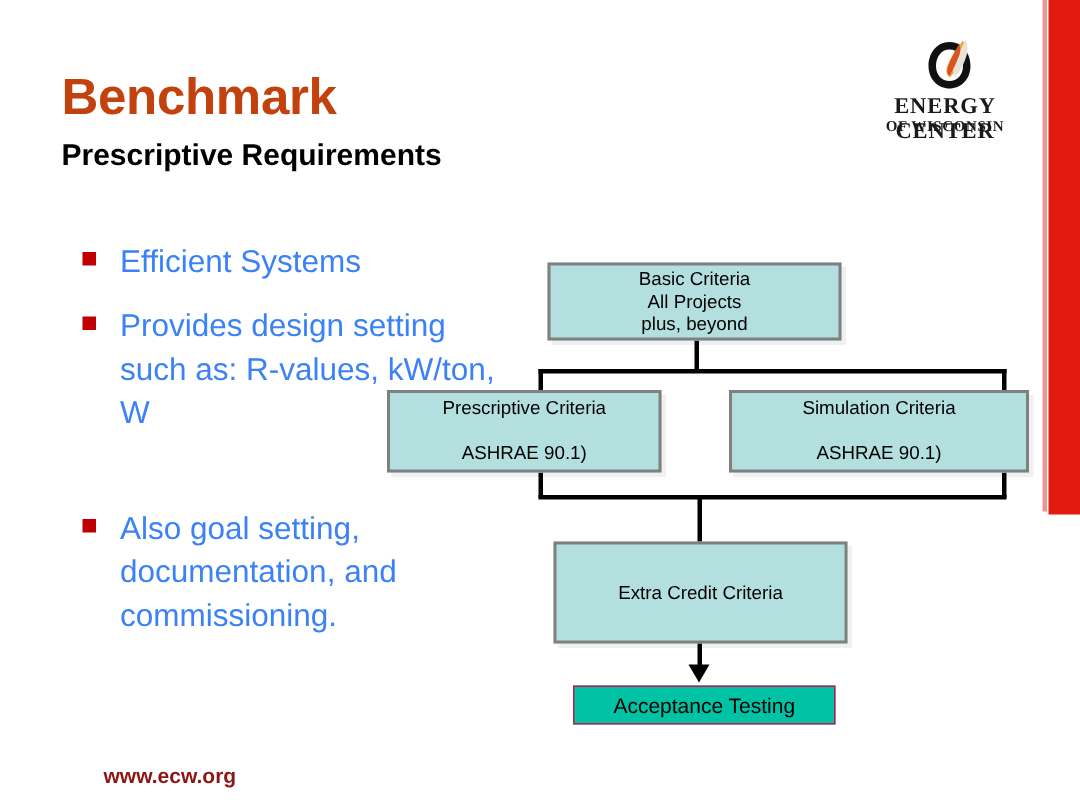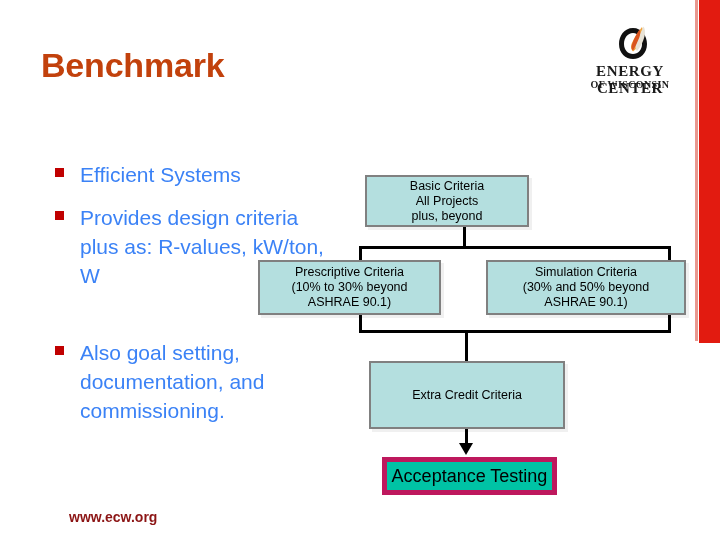--- a/index.html
+++ b/index.html
@@ -146,35 +146,35 @@
     font-size: 12.5px;
     line-height: 15px;
     color: #000000;
     pointer-events: auto;
   }
   .flow-box.shadowed {
     box-shadow: 3px 3px 0 rgba(0,0,0,0.06);
   }
   .flow-box .inner { width: 100%; padding: 0 4px; }
 
-  #box-basic     { left: 365px; top: 175px; width: 164px; height: 52px; justify-content: flex-end; }
+  #box-basic     { left: 365px; top: 175px; width: 196px; height: 52px; justify-content: flex-end; }
   #box-prescriptive { left: 258px; top: 260px; width: 183px; height: 55px; }
   #box-simulation   { left: 486px; top: 260px; width: 200px; height: 55px; }
   #box-extra     { left: 369px; top: 361px; width: 196px; height: 68px; }
 
   #box-acceptance {
     position: absolute;
-    left: 382px; top: 457px; width: 175px; height: 38px;
+    left: 382px; top: 457px; width: 175px; height: 26px;
     background: #00c3a5;
-    border: 5px solid #be185d;
+    border: 1px solid #be185d;
     box-sizing: border-box;
     display: flex;
     align-items: center;
     justify-content: center;
-    font-size: 18px;
+    font-size: 14px;
     color: #000000;
     pointer-events: auto;
   }
 
   .line { position: absolute; background: #000000; }
 
   .arrow-head {
     position: absolute;
     width: 0; height: 0;
     border-left: 7px solid transparent;
@@ -194,20 +194,21 @@
 </style>
 </head>
 <body>
 
 <div id="slide">
 
   <div class="red-bar-inner"></div>
   <div class="red-bar-outer"></div>
 
   <div class="title">Benchmark</div>
+  <div class="subtitle">Prescriptive Requirements</div>
 
   <div class="logo">
     <div class="logo-mark">
       <svg viewBox="0 0 68 72" width="34" height="36">
         <path d="M34 6 C16 6 6 22 6 38 C6 56 19 68 34 68 C49 68 62 56 62 38 C62 22 52 6 34 6 Z
                  M34 16 C45 16 52 26 52 38 C52 50 44 58 34 58 C24 58 16 50 16 38 C16 26 23 16 34 16 Z" fill="#111111"></path>
         <path d="M52 4 C44 14 36 26 31 38 C29 44 30 50 34 53 C40 49 47 38 52 26 C55 18 55 10 52 4 Z" fill="#f0a23c"></path>
         <path d="M55 3 C50 14 44 26 40 38 C38 44 39 49 42 52 C48 46 54 34 57 23 C59 15 58 7 55 3 Z" fill="#e8e3d6"></path>
         <path d="M47 9 C41 18 35 29 32 39 C30 45 31 49 34 51 C38 45 43 34 47 24 C49 18 49 12 47 9 Z" fill="#d9551f"></path>
       </svg>
@@ -216,21 +217,21 @@
     <div class="logo-text-2">OF WISCONSIN</div>
   </div>
 
   <div class="bullet-row" style="top:160px;">
     <div class="bullet-marker"></div>
     <div class="bullet-text">Efficient Systems</div>
   </div>
 
   <div class="bullet-row" style="top:203px;">
     <div class="bullet-marker"></div>
-    <div class="bullet-text">Provides design criteria plus as: R-values, kW/ton, W</div>
+    <div class="bullet-text">Provides design setting such as: R-values, kW/ton, W</div>
   </div>
 
   <div class="bullet-row" style="top:338px;">
     <div class="bullet-marker"></div>
     <div class="bullet-text">Also goal setting, documentation, and commissioning.</div>
   </div>
 
   <div class="flow">
 
     <div class="line" style="left:463px; top:227px; width:3px; height:21px;"></div>
@@ -250,29 +251,29 @@
       <div class="inner">
         <span>Basic Criteria</span><br>
         <span>All Projects</span><br>
         <span>plus, beyond</span>
       </div>
     </div>
 
     <div class="flow-box shadowed" id="box-prescriptive">
       <div class="inner">
         <span>Prescriptive Criteria</span><br>
-        <span>(10% to 30% beyond</span><br>
+        <br>
         <span>ASHRAE 90.1)</span>
       </div>
     </div>
 
     <div class="flow-box shadowed" id="box-simulation">
       <div class="inner">
         <span>Simulation Criteria</span><br>
-        <span>(30% and 50% beyond</span><br>
+        <br>
         <span>ASHRAE 90.1)</span>
       </div>
     </div>
 
     <div class="flow-box shadowed" id="box-extra">
       <div class="inner">
         <span>Extra Credit Criteria</span>
       </div>
     </div>
 

